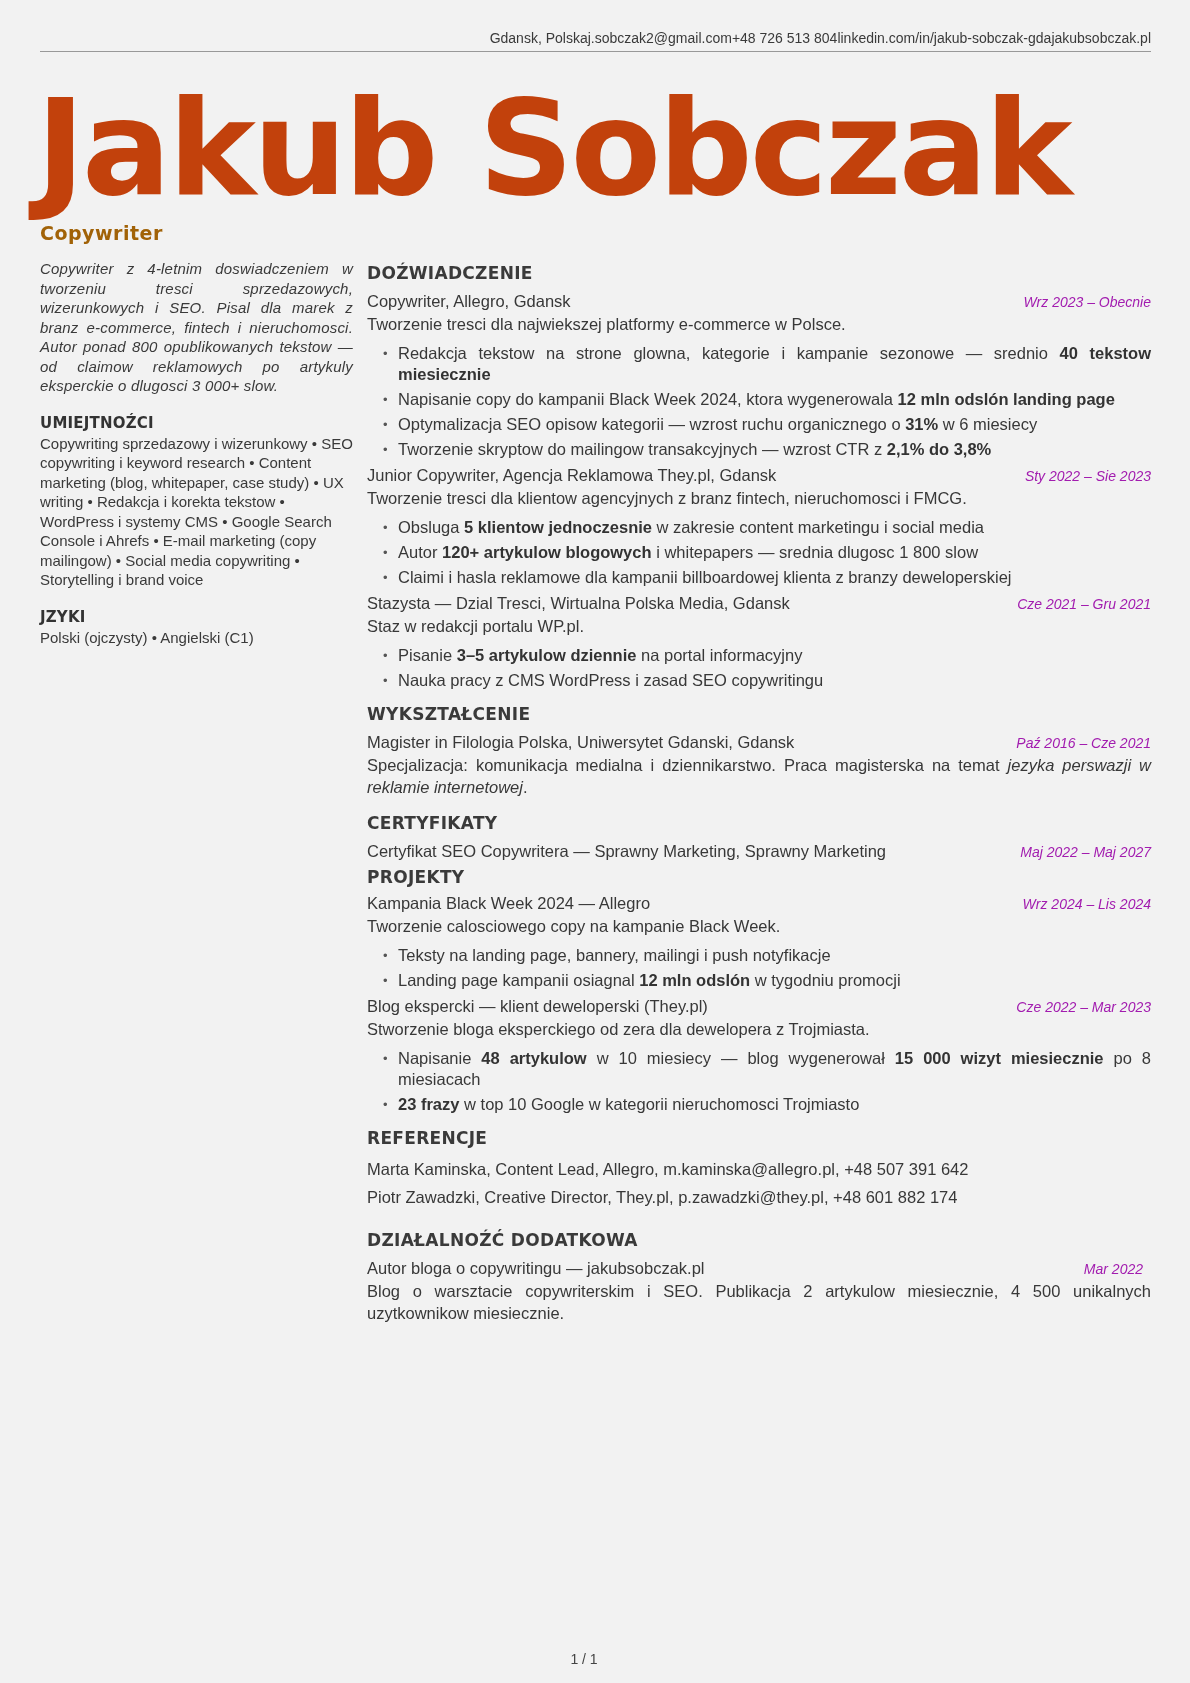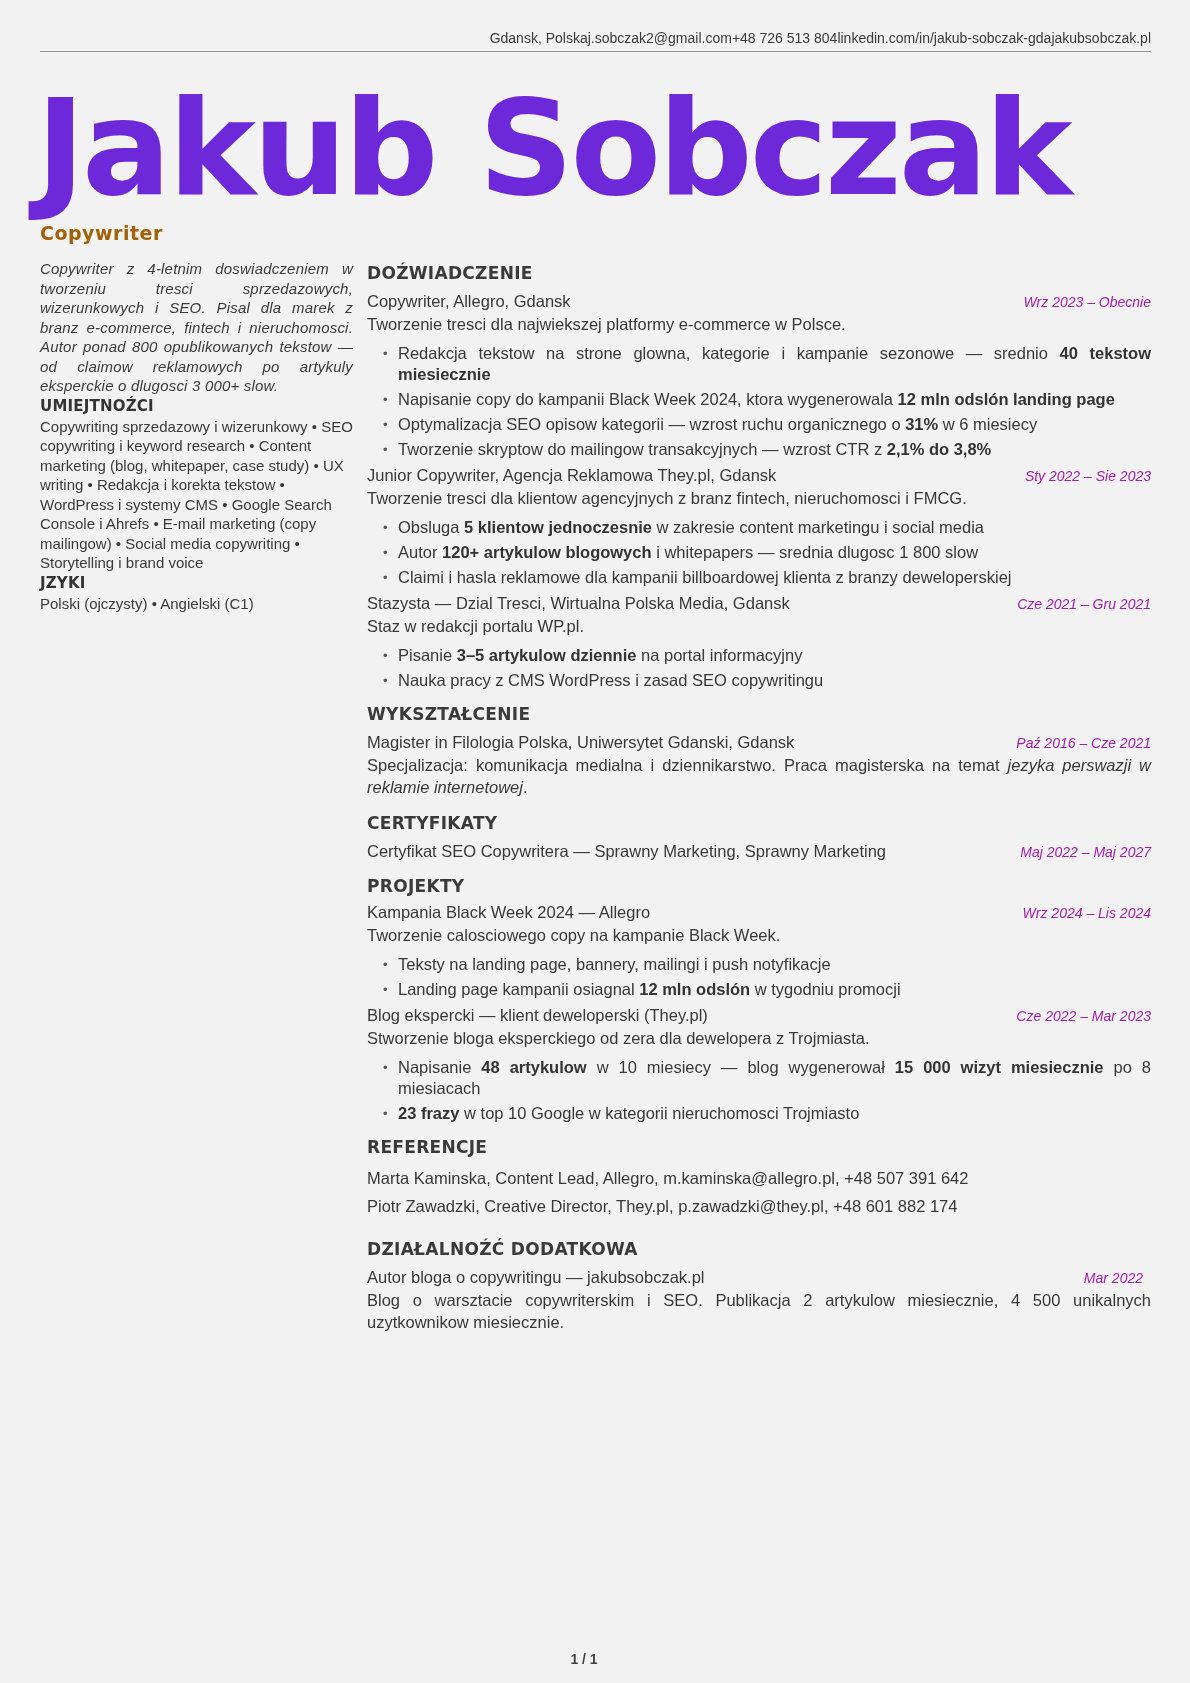--- a/index.html
+++ b/index.html
@@ -17,38 +17,38 @@
       padding-bottom: 5px;
       border-bottom: 1.5px solid #999999;
     }
     .contact-bar span { white-space: nowrap; }
     .name {
       position: absolute; left: 36px; top: 78px;
       font-family: "DejaVu Sans", sans-serif;
       font-weight: bold;
       font-size: 132px; line-height: 140px;
       letter-spacing: -3px;
-      color: #6d28d9;
+      color: #c2410c;
       white-space: nowrap;
     }
     .role {
       position: absolute; left: 40px; top: 222px;
       font-family: "DejaVu Sans", sans-serif;
       font-weight: bold; font-size: 19px; letter-spacing: 0.5px;
       color: #a16207;
     }
     .left-col {
       position: absolute; left: 40px; top: 259px; width: 313px;
       font-size: 15px; color: #3a3a3a;
     }
     .summary { text-align: justify; line-height: 19.5px; letter-spacing: 0.2px; font-style: italic; }
     .left-heading {
       font-family: "DejaVu Sans", sans-serif;
       font-weight: bold; font-size: 15px; color: #333;
-      margin-top: 1px; margin-bottom: 2px; letter-spacing: 0.2px;
+      margin-top: 18px; margin-bottom: 2px; letter-spacing: 0.2px;
     }
     .skills { line-height: 19.5px; }
     .languages { line-height: 19.5px; }
 
     .right-col {
       position: absolute; left: 367px; top: 262px; width: 784px;
       font-size: 16.5px; color: #383838;
     }
     .sec-heading {
       font-family: "DejaVu Sans", sans-serif;
@@ -68,21 +68,21 @@
     ul.bullets li {
       position: relative; padding-left: 15px; line-height: 21px; margin-bottom: 4px;
       text-align: justify;
     }
     ul.bullets li::before {
       content: "\2022"; position: absolute; left: 0; top: 0; font-size: 13px; color: #555;
     }
     b { font-weight: bold; color: #333; }
     .page-num {
       position: absolute; left: 0; width: 1168px; top: 1651px;
-      text-align: center; font-size: 14px; color: #444; font-weight: bold;
+      text-align: center; font-size: 14px; color: #444;
     }
   </style>
 </head>
 <body>
 
 <div class="contact-bar">
   <span>Gdansk, Polska</span>
   <span>j.sobczak2@gmail.com</span>
   <span>+48 726 513 804</span>
   <span>linkedin.com/in/jakub-sobczak-gda</span>
@@ -151,21 +151,21 @@
     </div>
     <div class="entry-desc justify"><span>Specjalizacja: komunikacja medialna i dziennikarstwo. Praca magisterska na temat </span><i>jezyka perswazji w reklamie internetowej</i><span>.</span></div>
   </div>
 
   <div class="sec-heading" style="margin-top:14px;margin-bottom:6px;">CERTYFIKATY</div>
   <div class="entry-head">
     <span class="entry-title">Certyfikat SEO Copywritera — Sprawny Marketing, Sprawny Marketing</span>
     <span class="entry-date">Maj 2022 – Maj 2027</span>
   </div>
 
-  <div class="sec-heading" style="margin-top:12px;margin-bottom:4px;">PROJEKTY</div>
+  <div class="sec-heading" style="margin-top:3px;margin-bottom:4px;">PROJEKTY</div>
   <div>
     <div class="entry-head">
       <span class="entry-title">Kampania Black Week 2024 — Allegro</span>
       <span class="entry-date">Wrz 2024 – Lis 2024</span>
     </div>
     <div class="entry-desc">Tworzenie calosciowego copy na kampanie Black Week.</div>
     <ul class="bullets">
       <li><span>Teksty na landing page, bannery, mailingi i push notyfikacje</span></li>
       <li><span>Landing page kampanii osiagnal </span><b>12 mln odslón</b><span> w tygodniu promocji</span></li>
     </ul>

